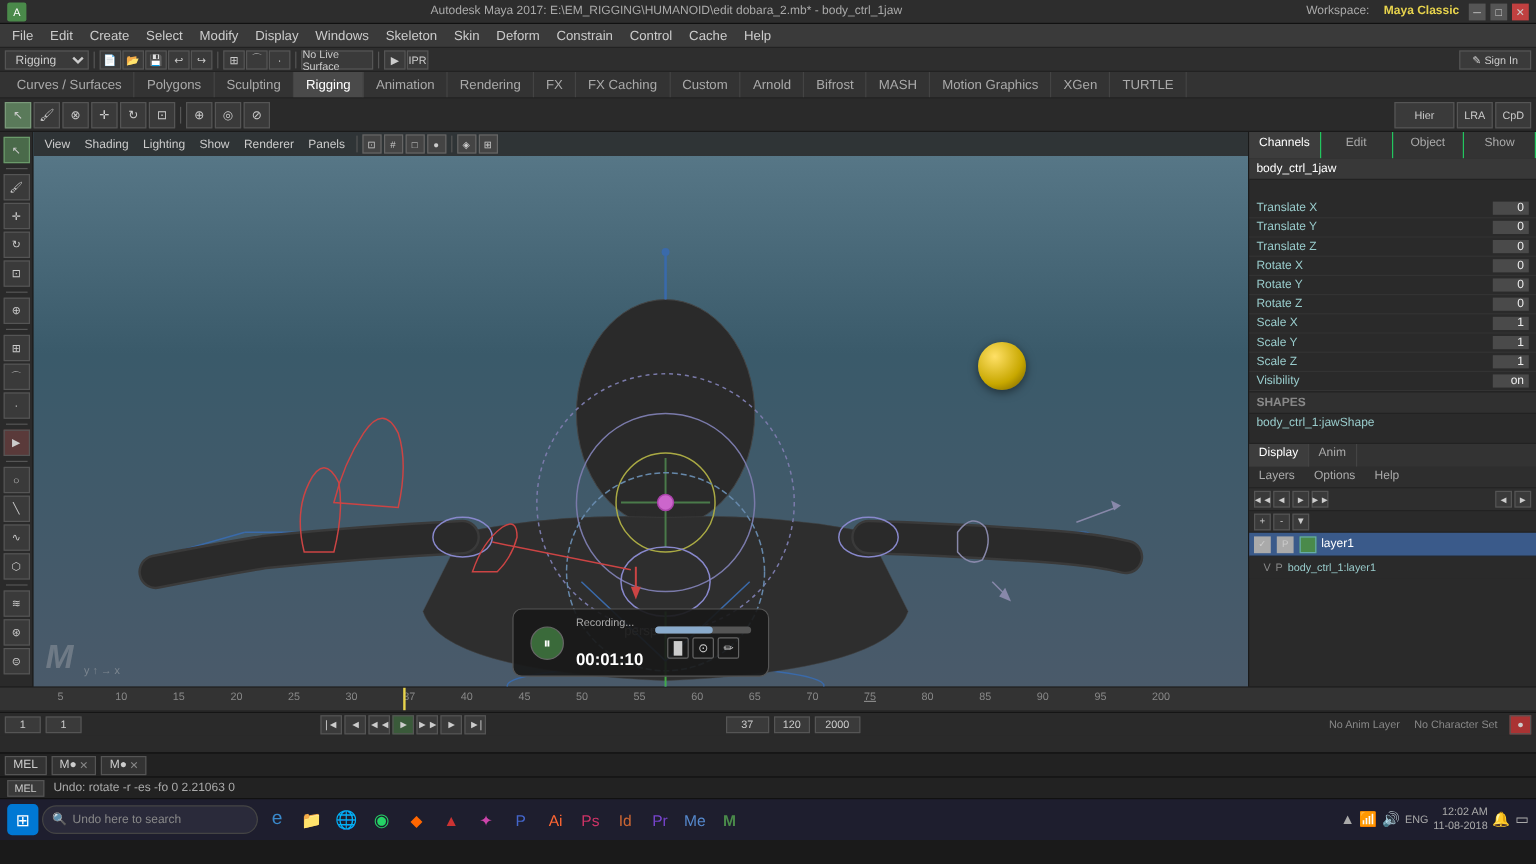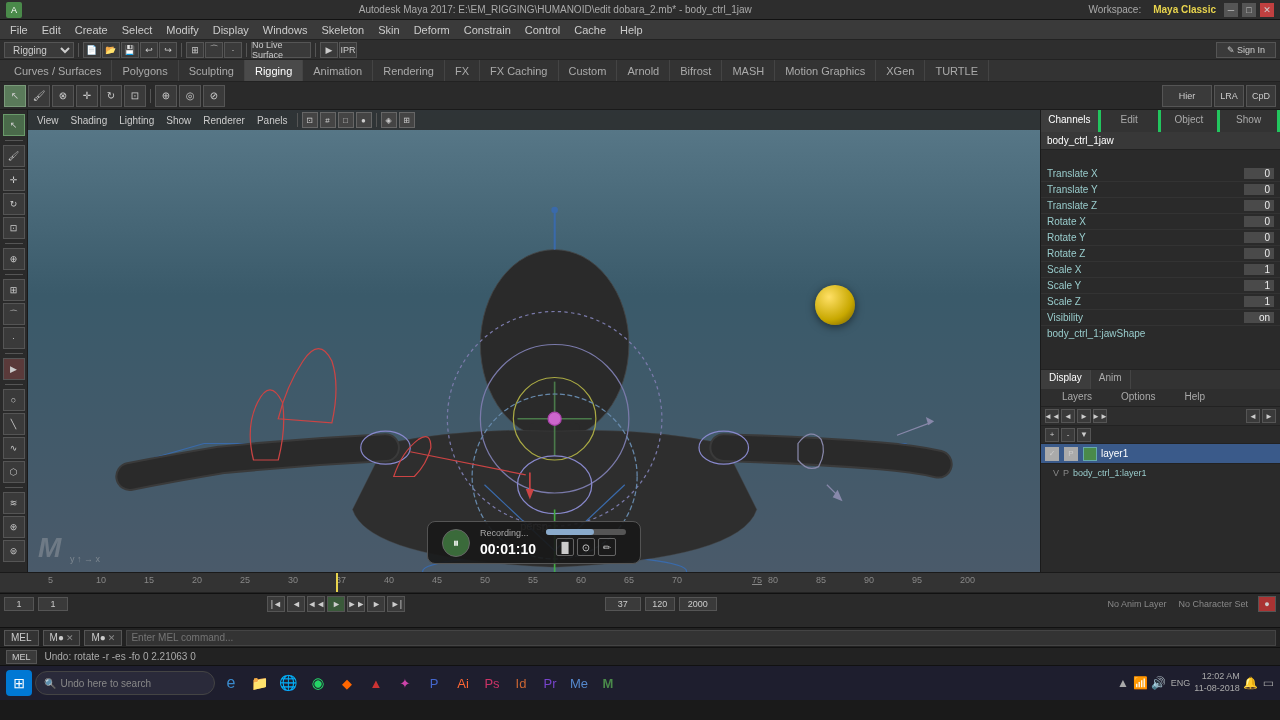--- a/index.html
+++ b/index.html
@@ -286,21 +286,21 @@
       background: #333;
       height: 22px;
     }
     .rp-tab {
       flex: 1;
       text-align: center;
       font-size: 10px;
       color: #aaa;
       padding: 4px 2px;
       cursor: pointer;
-      border-right: 3px solid #22c55e;
+      border-right: 1px solid #22c55e;
     }
     .rp-tab.active { background: #3d3d3d; color: #fff; }
     #node-name {
       padding: 3px 6px;
       font-size: 10px;
       color: #fff;
       background: #383838;
       border-bottom: 1px solid #222;
     }
     .channel-row {
@@ -354,21 +354,20 @@
       display: flex;
       background: #2e2e2e;
       height: 18px;
       border-bottom: 1px solid #222;
     }
     .da-menu {
       padding: 2px 8px;
       font-size: 10px;
       color: #aaa;
       cursor: pointer;
-      margin-left: 13px;
     }
     #rp-layer-controls {
       display: flex;
       align-items: center;
       padding: 2px 4px;
       background: #2a2a2a;
       border-bottom: 1px solid #222;
       height: 18px;
       gap: 2px;
     }
@@ -925,21 +924,21 @@
 
     <div id="maya-m">M</div>
     <div id="coord-display" style="left:42px;bottom:8px;font-size:9px;color:rgba(200,200,200,0.4);">y ↑ → x</div>
 
     <div id="persp-label">persp</div>
 
     <div id="recording-overlay">
       <div id="playback-btns">
         <div class="pb-btn pause-btn">⏸</div>
       </div>
-      <div style="display:flex;flex-direction:column;align-items:flex-start;gap:3px;">
+      <div style="display:flex;flex-direction:column;align-items:flex-start;gap:17px;">
         <div id="rec-label">Recording...</div>
         <div id="rec-timer">00:01:10</div>
       </div>
       <div style="display:flex;flex-direction:column;gap:3px;align-items:center;">
         <div id="scrub-bar">
           <div id="scrub-fill"></div>
         </div>
         <div style="display:flex;gap:3px;">
           <div class="pb-icon-btn">▐▌</div>
           <div class="pb-icon-btn">⊙</div>
@@ -994,20 +993,21 @@
         <span class="ch-val">1</span>
       </div>
       <div class="channel-row">
         <span class="ch-name">Scale Z</span>
         <span class="ch-val">1</span>
       </div>
       <div class="channel-row">
         <span class="ch-name">Visibility</span>
         <span class="ch-val">on</span>
       </div>
+      <div class="ch-section">SHAPES</div>
       <div class="shape-name">body_ctrl_1:jawShape</div>
     </div>
 
     <div id="rp-bottom">
       <div id="display-anim-tabs">
         <div class="da-tab active">Display</div>
         <div class="da-tab">Anim</div>
       </div>
       <div id="da-menubar">
         <span class="da-menu">Layers</span>
@@ -1058,21 +1058,21 @@
     <div class="tl-tick" style="left:240px;">25</div>
     <div class="tl-tick" style="left:288px;">30</div>
     <div class="tl-tick" style="left:336px;">37</div>
     <div class="tl-tick" style="left:384px;">40</div>
     <div class="tl-tick" style="left:432px;">45</div>
     <div class="tl-tick" style="left:480px;">50</div>
     <div class="tl-tick" style="left:528px;">55</div>
     <div class="tl-tick" style="left:576px;">60</div>
     <div class="tl-tick" style="left:624px;">65</div>
     <div class="tl-tick" style="left:672px;">70</div>
-    <div class="tl-tick" style="left:752px;text-decoration:underline;">75</div>
+    <div class="tl-tick" style="left:720px;text-decoration:underline;">75</div>
     <div class="tl-tick" style="left:768px;">80</div>
     <div class="tl-tick" style="left:816px;">85</div>
     <div class="tl-tick" style="left:864px;">90</div>
     <div class="tl-tick" style="left:912px;">95</div>
     <div class="tl-tick" style="left:960px;">200</div>
 
     <div class="tl-playhead" style="left:336px;background:#e8d44d;width:2px;"></div>
   </div>
 
   <div id="frame-range-bar">
@@ -1105,21 +1105,20 @@
     <span>MEL</span>
   </div>
   <div class="script-tab">
     <span>M●</span>
     <span class="script-close">✕</span>
   </div>
   <div class="script-tab">
     <span>M●</span>
     <span class="script-close">✕</span>
   </div>
-  <input class="mel-input" type="text" placeholder="Enter MEL command..." style="">
 </div>
 
 <div id="status-bar">
   <span class="status-lang">MEL</span>
   <span class="status-text">Undo: rotate -r -es -fo 0 2.21063 0</span>
 </div>
 
 <div id="taskbar">
   <div class="task-start">⊞</div>
   <div class="task-search">

